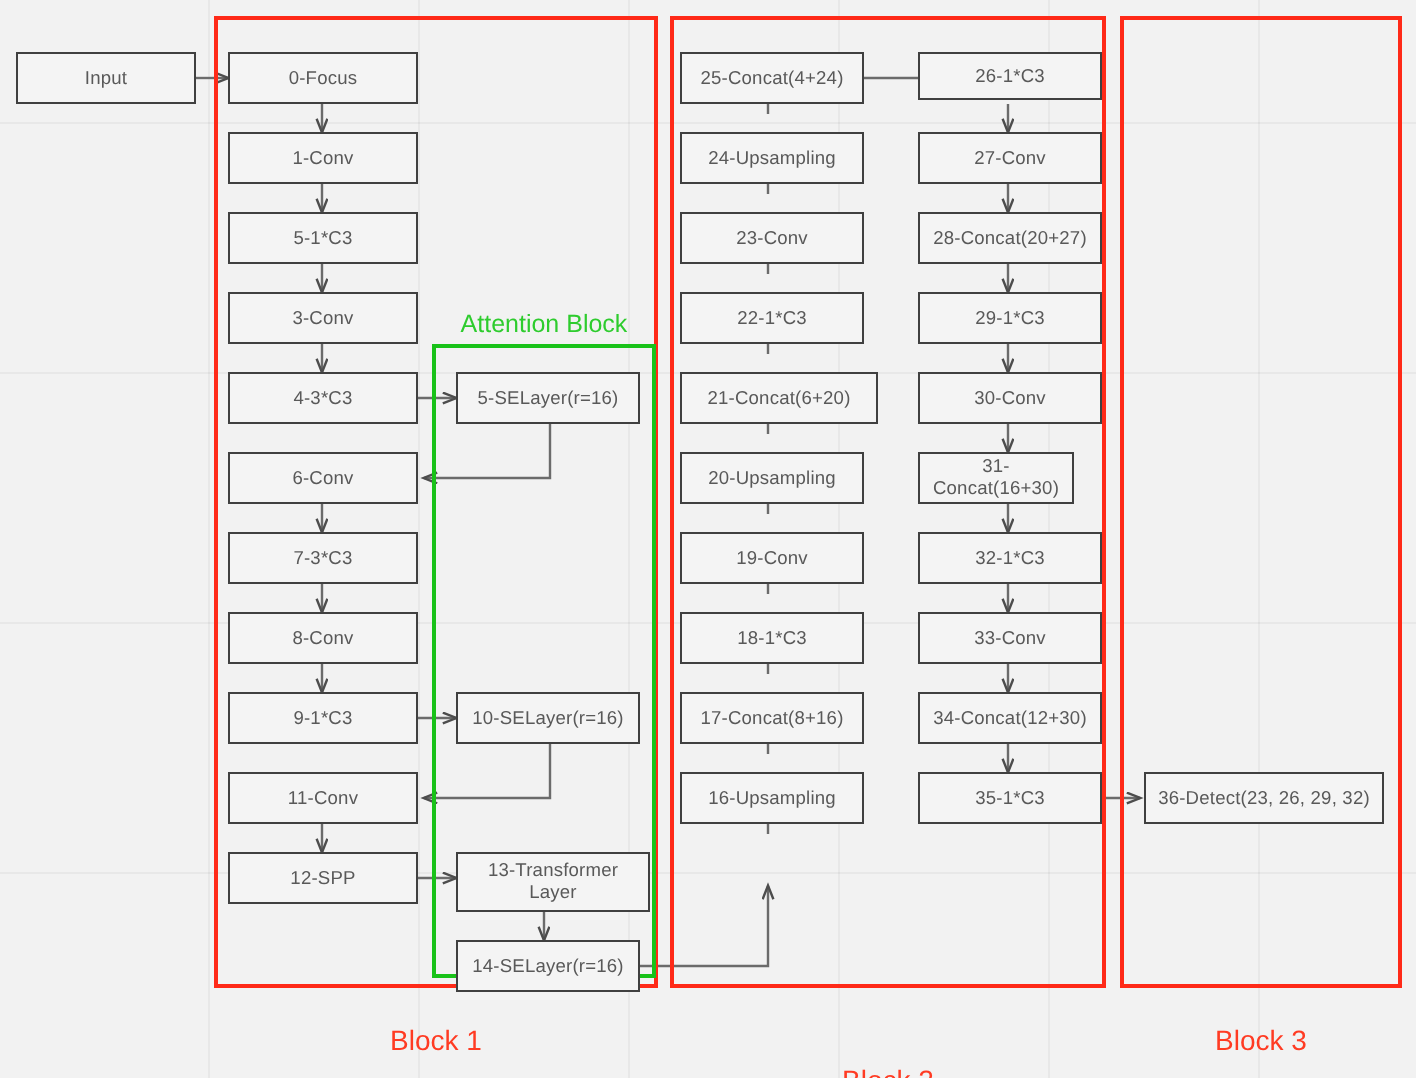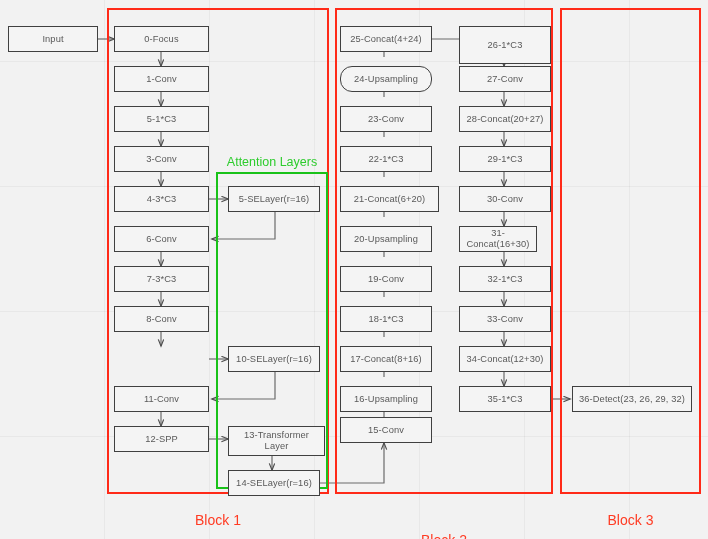--- a/index.html
+++ b/index.html
@@ -59,21 +59,21 @@
 </head>
 <body>
 
 <div id="canvas">
 
   <div class="group-box group-red" style="left:107px;top:8px;width:222px;height:486px;"></div>
   <div class="group-box group-green" style="left:216px;top:172px;width:112px;height:317px;"></div>
   <div class="group-box group-red" style="left:335px;top:8px;width:218px;height:486px;"></div>
   <div class="group-box group-red" style="left:560px;top:8px;width:141px;height:486px;"></div>
 
-  <div class="group-label label-green" style="left:216px;top:155px;width:112px;">Attention Layers</div>
+  <div class="group-label label-green" style="left:216px;top:155px;width:112px;">Attention Block</div>
   <div class="group-label label-red" style="left:107px;top:512px;width:222px;">Block 1</div>
   <div class="group-label label-red" style="left:335px;top:512px;width:218px;margin-top:20px;">Block 2</div>
   <div class="group-label label-red" style="left:560px;top:512px;width:141px;">Block 3</div>
 
   <svg id="svg-layer">
     <defs>
       <marker id="arr" markerWidth="9" markerHeight="9" refX="7.2" refY="3.2" orient="auto" markerUnits="userSpaceOnUse">
         <path d="M0.6,0.5 L7.4,3.2 L0.6,5.9" fill="none" stroke="#4d4d4d" stroke-width="1.2"></path>
       </marker>
     </defs>
@@ -134,42 +134,42 @@
   <div class="node" style="left:8px;top:26px;width:90px;height:26px;">Input</div>
 
   <div class="node" style="left:114px;top:26px;width:95px;height:26px;">0-Focus</div>
   <div class="node" style="left:114px;top:66px;width:95px;height:26px;">1-Conv</div>
   <div class="node" style="left:114px;top:106px;width:95px;height:26px;">5-1*C3</div>
   <div class="node" style="left:114px;top:146px;width:95px;height:26px;">3-Conv</div>
   <div class="node" style="left:114px;top:186px;width:95px;height:26px;">4-3*C3</div>
   <div class="node" style="left:114px;top:226px;width:95px;height:26px;text-align:center;">6-Conv</div>
   <div class="node" style="left:114px;top:266px;width:95px;height:26px;">7-3*C3</div>
   <div class="node" style="left:114px;top:306px;width:95px;height:26px;">8-Conv</div>
+  <div class="node" style="left:114px;top:346px;width:95px;height:26px;">9-1*C3</div>
   <div class="node" style="left:114px;top:386px;width:95px;height:26px;">11-Conv</div>
   <div class="node" style="left:114px;top:426px;width:95px;height:26px;">12-SPP</div>
 
   <div class="node" style="left:228px;top:186px;width:92px;height:26px;">5-SELayer(r=16)</div>
   <div class="node" style="left:228px;top:346px;width:92px;height:26px;">10-SELayer(r=16)</div>
   <div class="node" style="left:228px;top:426px;width:97px;height:30px;">13-Transformer
 Layer</div>
   <div class="node" style="left:228px;top:470px;width:92px;height:26px;">14-SELayer(r=16)</div>
 
   <div class="node" style="left:340px;top:26px;width:92px;height:26px;">25-Concat(4+24)</div>
-  <div class="node" style="left:340px;top:66px;width:92px;height:26px;border-radius:12px;">24-Upsampling</div>
+  <div class="node" style="left:340px;top:66px;width:92px;height:26px;">24-Upsampling</div>
   <div class="node" style="left:340px;top:106px;width:92px;height:26px;">23-Conv</div>
   <div class="node" style="left:340px;top:146px;width:92px;height:26px;">22-1*C3</div>
   <div class="node" style="left:340px;top:186px;width:99px;height:26px;">21-Concat(6+20)</div>
   <div class="node" style="left:340px;top:226px;width:92px;height:26px;">20-Upsampling</div>
   <div class="node" style="left:340px;top:266px;width:92px;height:26px;">19-Conv</div>
   <div class="node" style="left:340px;top:306px;width:92px;height:26px;">18-1*C3</div>
   <div class="node" style="left:340px;top:346px;width:92px;height:26px;">17-Concat(8+16)</div>
   <div class="node" style="left:340px;top:386px;width:92px;height:26px;">16-Upsampling</div>
-  <div class="node" style="left:340px;top:417px;width:92px;height:26px;">15-Conv</div>
 
-  <div class="node" style="left:459px;top:26px;width:92px;height:38px;">26-1*C3</div>
+  <div class="node" style="left:459px;top:26px;width:92px;height:24px;">26-1*C3</div>
   <div class="node" style="left:459px;top:66px;width:92px;height:26px;">27-Conv</div>
   <div class="node" style="left:459px;top:106px;width:92px;height:26px;">28-Concat(20+27)</div>
   <div class="node" style="left:459px;top:146px;width:92px;height:26px;">29-1*C3</div>
   <div class="node" style="left:459px;top:186px;width:92px;height:26px;">30-Conv</div>
   <div class="node" style="left:459px;top:226px;width:78px;height:26px;">31-Concat(16+30)</div>
   <div class="node" style="left:459px;top:266px;width:92px;height:26px;">32-1*C3</div>
   <div class="node" style="left:459px;top:306px;width:92px;height:26px;">33-Conv</div>
   <div class="node" style="left:459px;top:346px;width:92px;height:26px;">34-Concat(12+30)</div>
   <div class="node" style="left:459px;top:386px;width:92px;height:26px;">35-1*C3</div>
 

